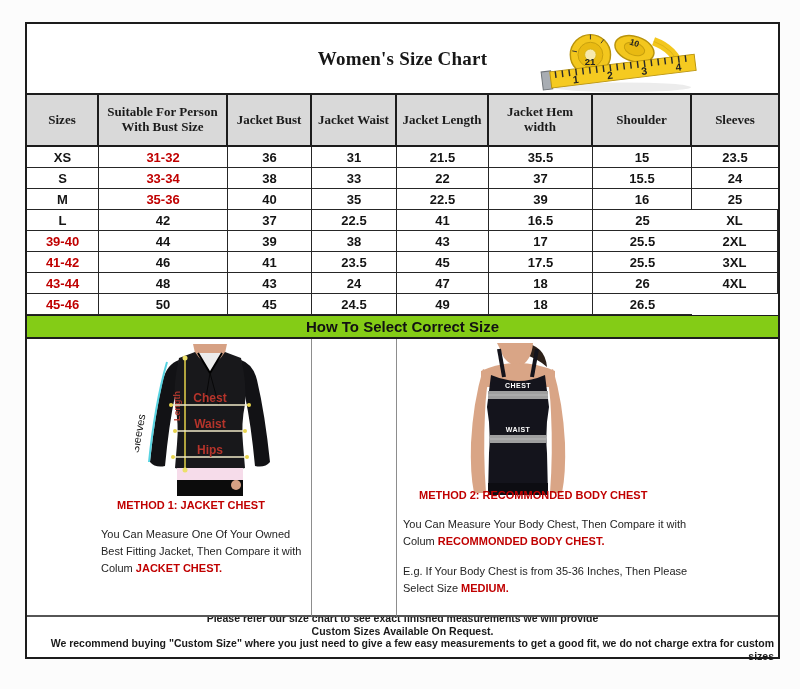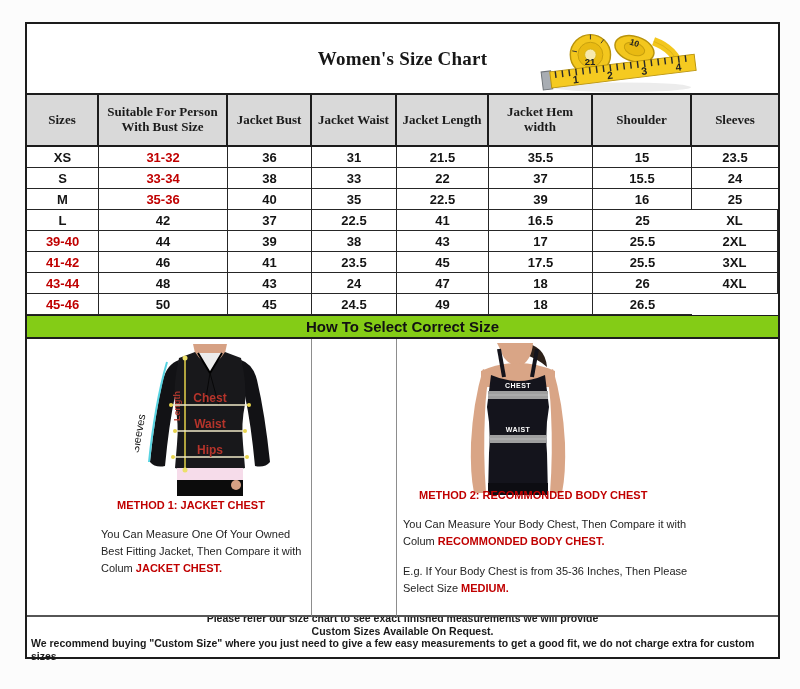--- a/index.html
+++ b/index.html
@@ -31,21 +31,21 @@
   .mid{position:relative;border-bottom:2px solid #565656;background:#fff;}
   .mid.a{grid-column:1/span 3;border-right:1px solid #8d8d8d;}
   .mid.b{grid-column:span 1;border-right:1px solid #8d8d8d;}
   .mid.c{grid-column:span 4;}
   .fig{position:absolute;}
   .method{position:absolute;font-size:11px;line-height:1.55;color:#242424;}
   .method .m-title{color:#c00000;font-weight:bold;margin-bottom:12px;padding-left:16px;}
   .method .hl{color:#c00000;font-weight:bold;text-align:center;}
   .method .para{margin:0 0 13px 0;}
   
-  .footer{display:flex;flex-direction:column;align-items:center;justify-content:center;text-align:left;
+  .footer{display:flex;flex-direction:column;align-items:center;justify-content:center;text-align:right;
           font-weight:bold;font-size:10.5px;line-height:12.5px;color:#1a1a1a;padding:1px 4px;}
 </style>
 </head>
 <body>
 
 <div id="sheet">
   <div class="chart">
 
     <div class="title-row span-all">
       <span class="title-text">Women's Size Chart</span>

